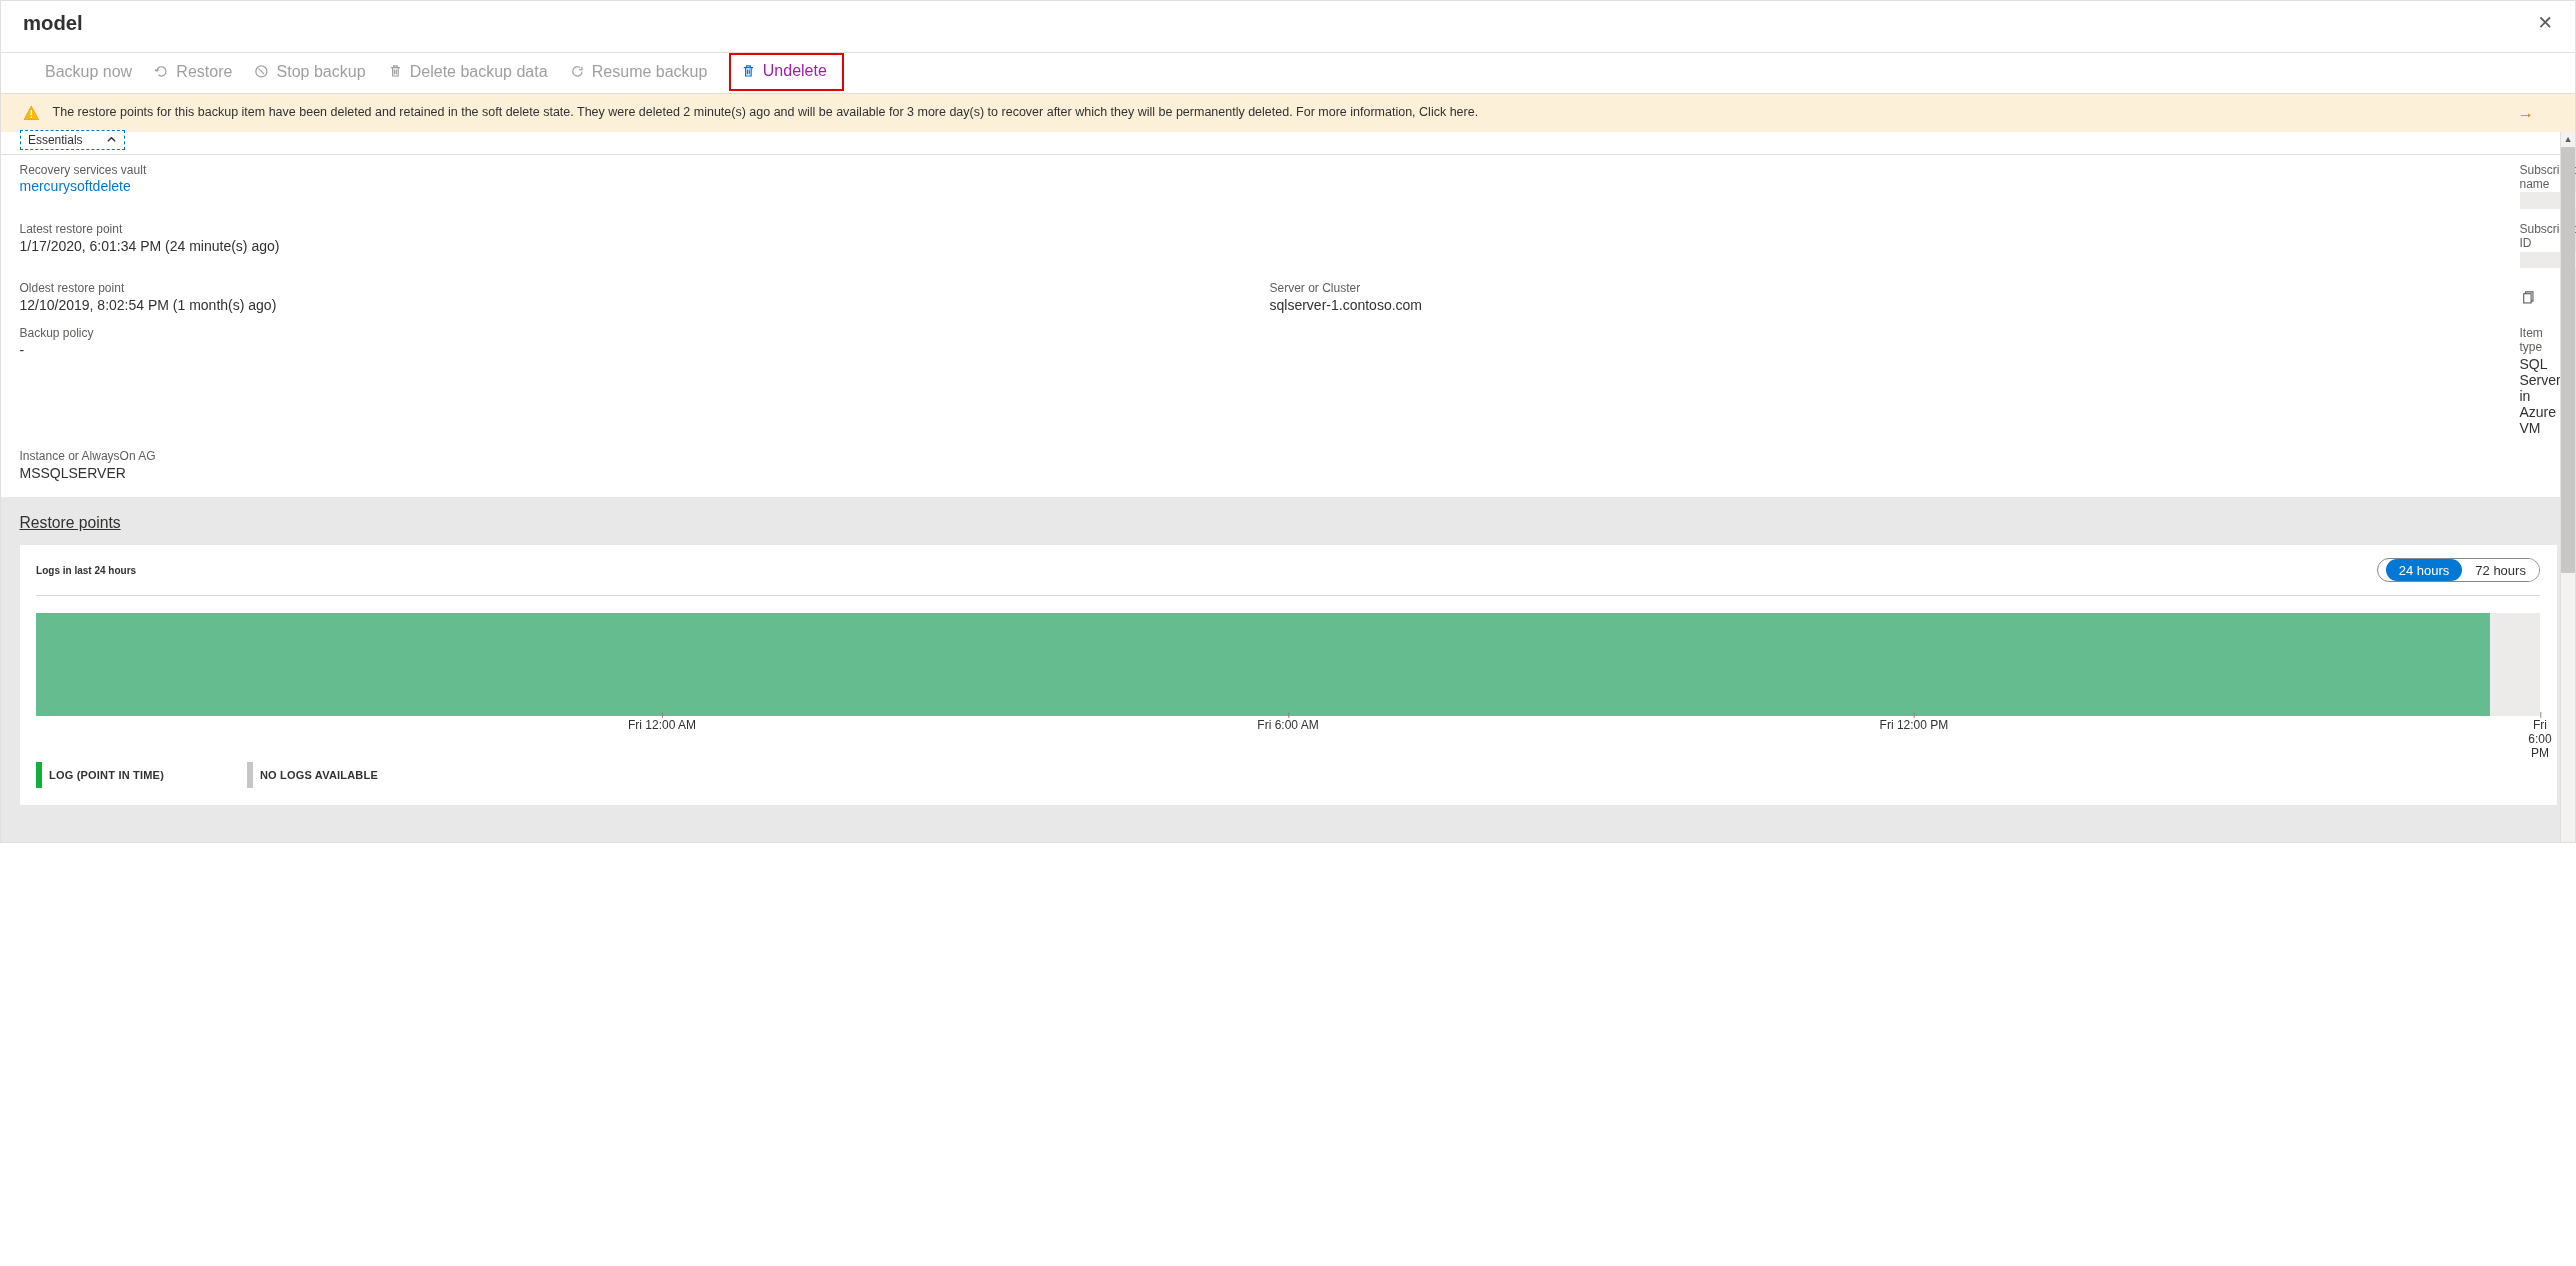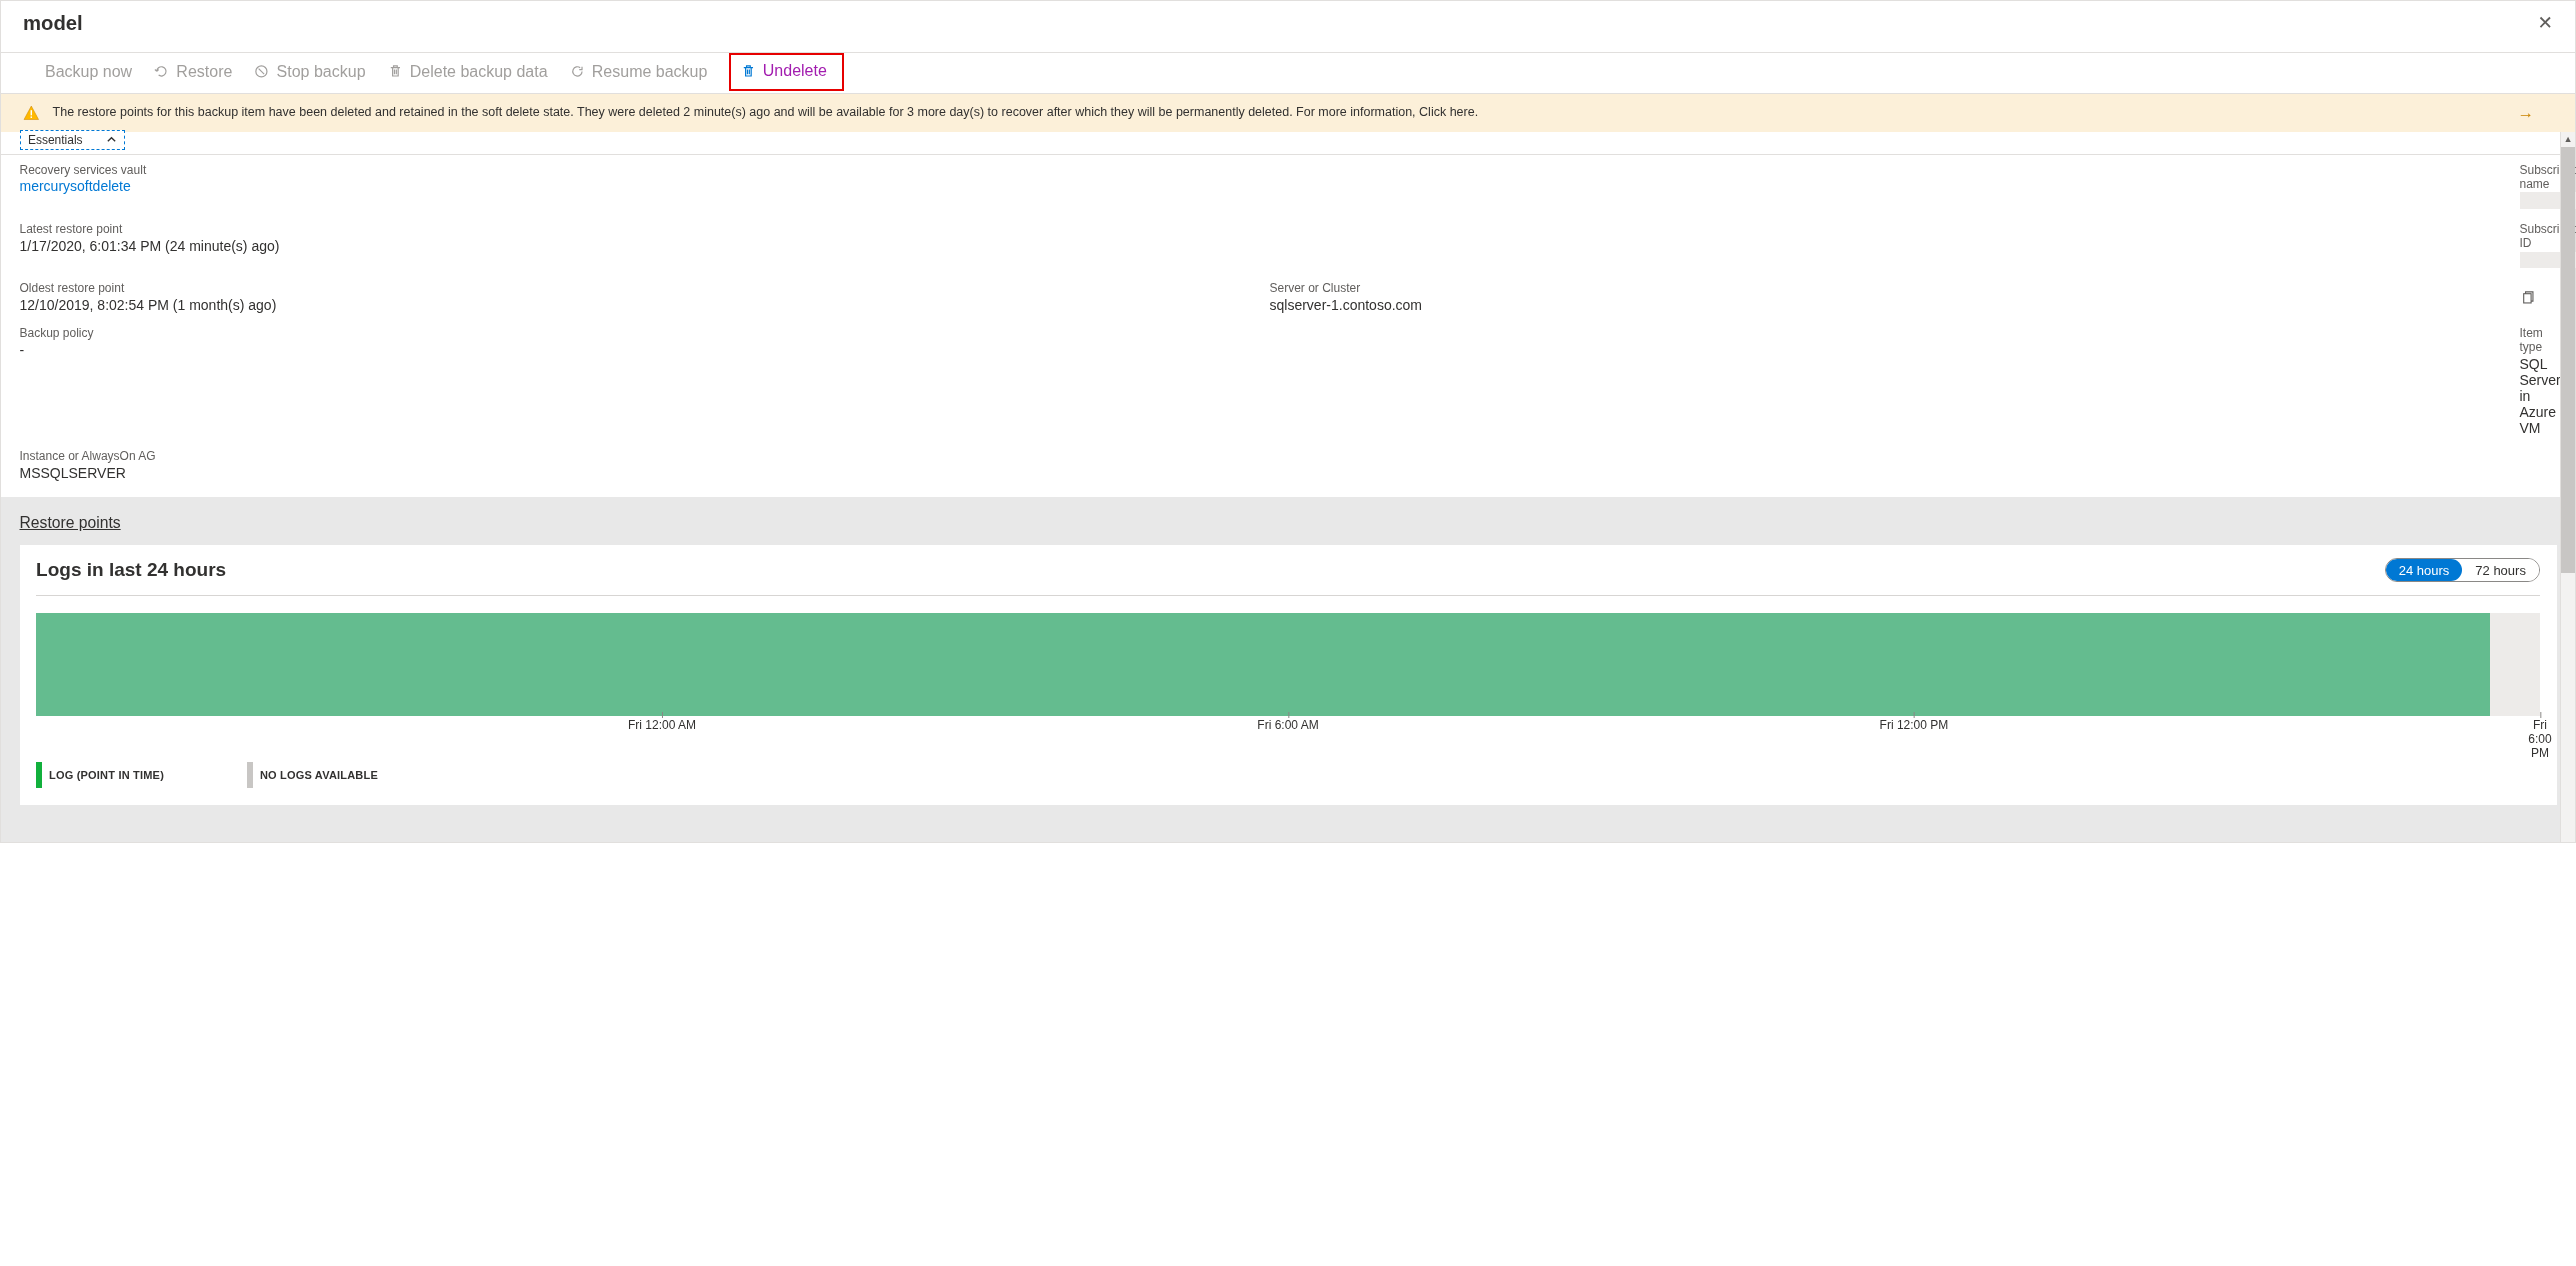--- a/index.html
+++ b/index.html
@@ -146,26 +146,27 @@
   .card {
     background: #ffffff;
     padding: 13px 16.6px 16.6px 16.6px;
   }
   .card-head {
     display: flex;
     align-items: center;
     justify-content: space-between;
     margin-bottom: 13px;
   }
-  .card-head h3 { font-size: 19px; font-weight: 600; }
+  .card-head h3 { font-size: 10px; font-weight: 600; }
   .pill-toggle {
     display: flex;
     border: 0.9px solid #8a8886;
     border-radius: 18.5px;
     overflow: hidden;
+    padding-left: 8px;
   }
   .pill-toggle .opt {
     padding: 3.7px 13px;
     font-size: 13px;
     cursor: pointer;
     color: #323130;
     background: #fff;
   }
   .pill-toggle .opt.selected {
     background: #0078d4;

